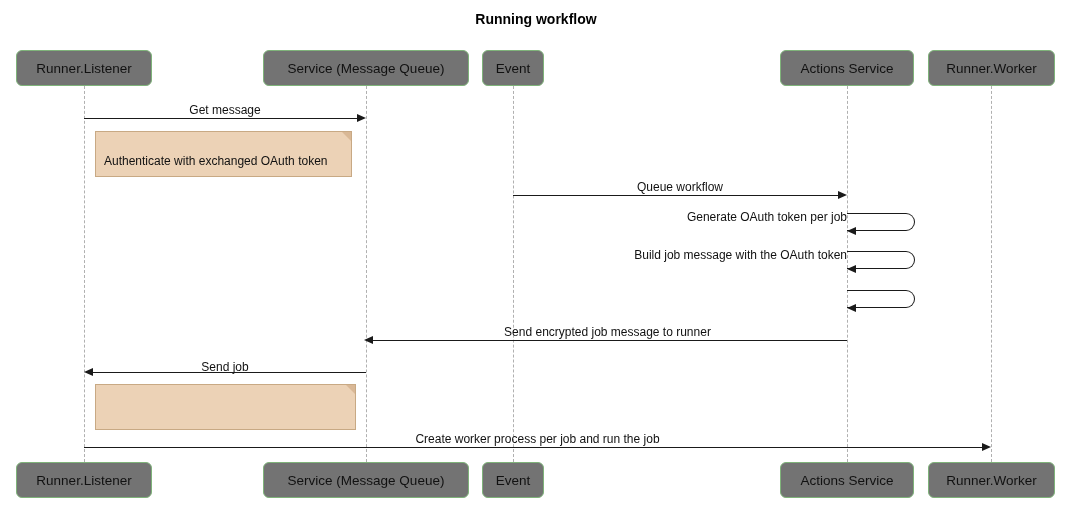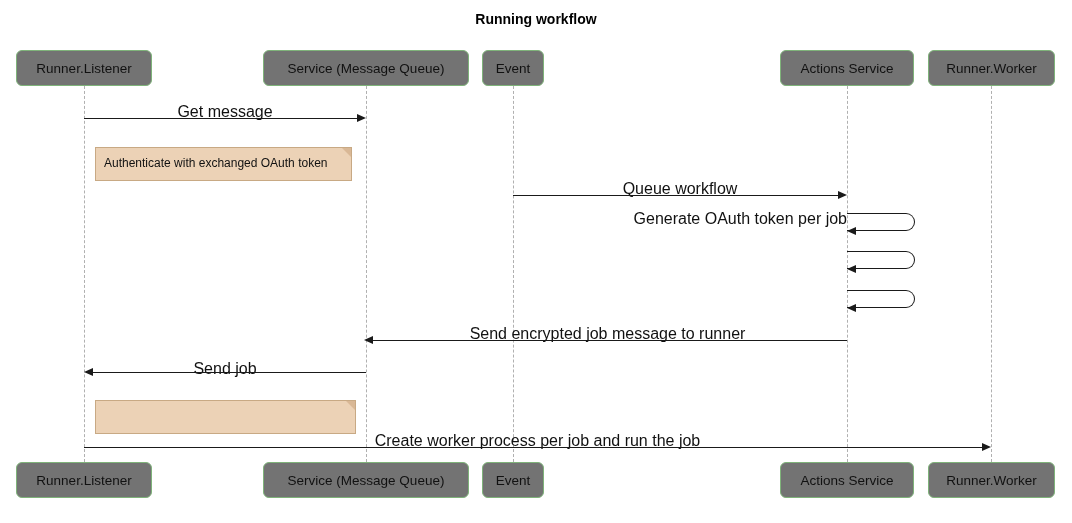--- a/index.html
+++ b/index.html
@@ -57,37 +57,36 @@
     border-bottom: 4.5px solid transparent;
   }
   .arrow-right {
     border-left: 9px solid #1a1a1a;
   }
   .arrow-left {
     border-right: 9px solid #1a1a1a;
   }
   .msg-label {
     position: absolute;
-    font-size: 16px;
+    font-size: 12px;
     color: #111111;
     white-space: nowrap;
     text-align: center;
   }
   .note {
     position: absolute;
     background: #ecd2b6;
     border: 1px solid #c8a984;
     font-size: 12px;
     color: #111111;
-    padding: 10px 8px;
+    padding: 22px 8px;
     box-sizing: border-box;
     white-space: nowrap;
     display: flex;
-    align-items: flex-end;
-    margin-top: 16px;
+    align-items: flex-start;
   }
   .note .fold {
     position: absolute;
     top: 0;
     right: 0;
     width: 0;
     height: 0;
     border-left: 9px solid transparent;
     border-top: 9px solid #d9b896;
   }
@@ -155,20 +154,21 @@
   </div>
 
   <div class="msg-label" style="left:513px; top:180px; width:334px;">Queue workflow</div>
   <div class="msg-line" style="left:513px; top:195px; width:327px;"></div>
   <div class="arrow-head arrow-right" style="left:838px; top:190.5px;"></div>
 
   <div class="msg-label" style="left:513px; top:210px; width:334px; text-align:right;">Generate OAuth token per job</div>
   <div class="self-loop" style="left:847px; top:213px; width:68px; height:18px;"></div>
   <div class="arrow-head arrow-left" style="left:847px; top:226.5px;"></div>
 
+  <div class="msg-label" style="left:513px; top:248px; width:334px; text-align:right;">Build job message with the OAuth token</div>
   <div class="self-loop" style="left:847px; top:251px; width:68px; height:18px;"></div>
   <div class="arrow-head arrow-left" style="left:847px; top:264.5px;"></div>
 
   <div class="self-loop" style="left:847px; top:290px; width:68px; height:18px;"></div>
   <div class="arrow-head arrow-left" style="left:847px; top:303.5px;"></div>
 
   <div class="msg-label" style="left:367px; top:325px; width:481px;">Send encrypted job message to runner</div>
   <div class="msg-line" style="left:373px; top:340px; width:474px;"></div>
   <div class="arrow-head arrow-left" style="left:364px; top:335.5px;"></div>
 

